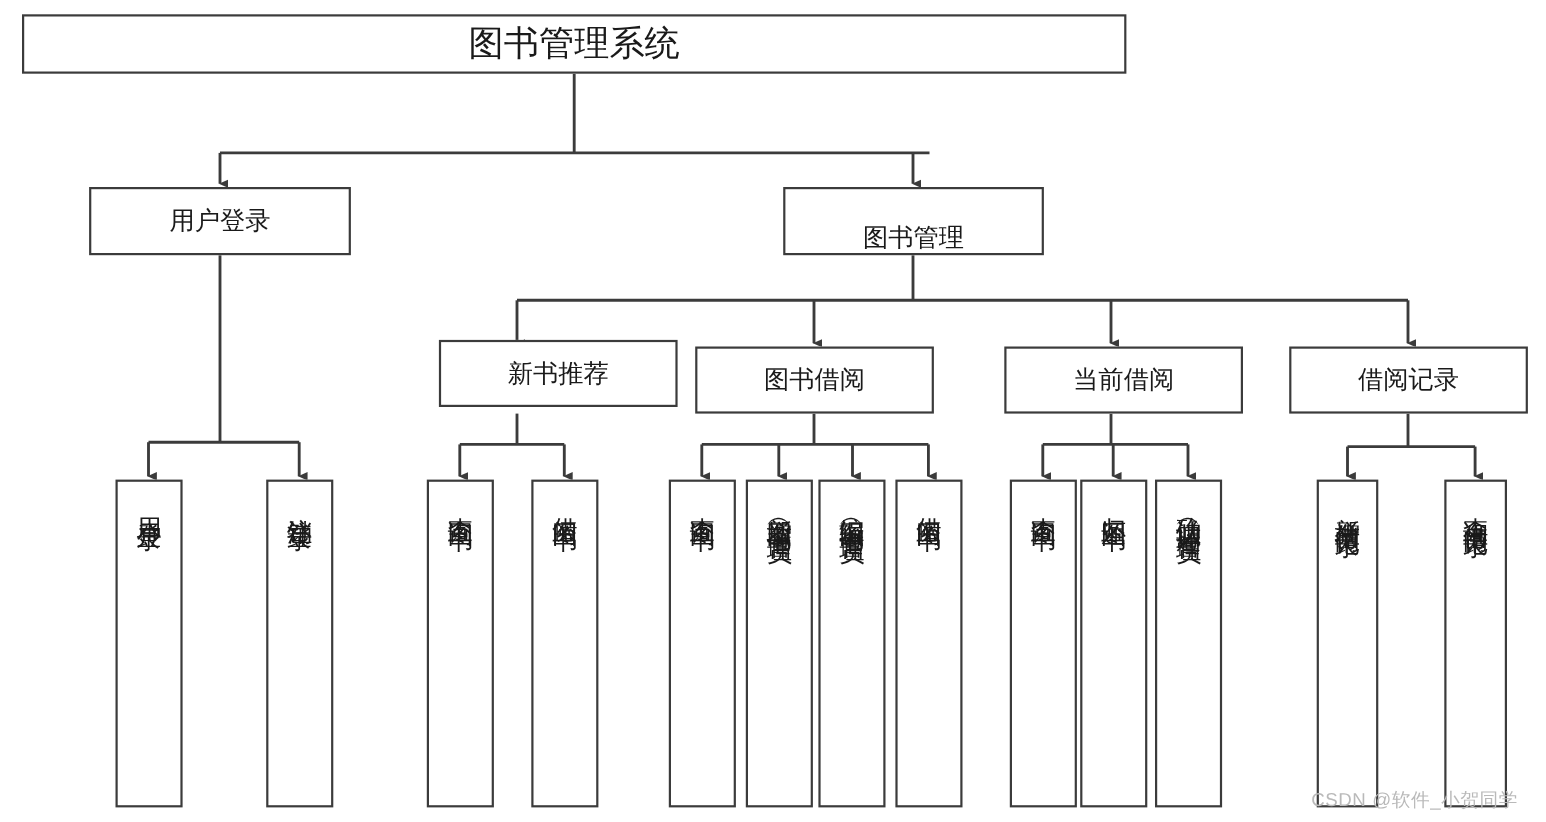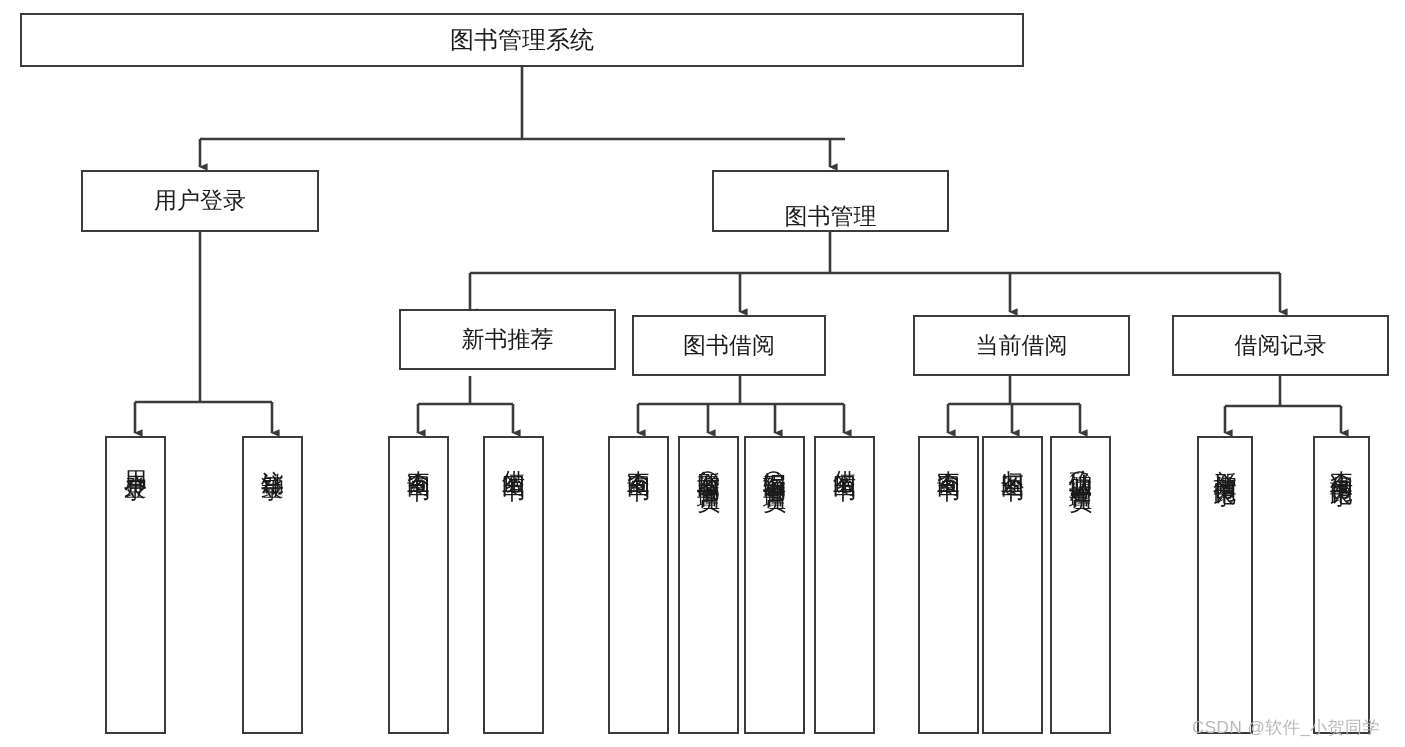--- a/index.html
+++ b/index.html
@@ -36,21 +36,21 @@
   }
   .node .label {
     text-align: center;
     line-height: 1.12;
     white-space: nowrap;
   }
   .node.horiz .label {
     font-size: 23px;
   }
   .node.root .label {
-    font-size: 24px;
+    font-size: 32px;
   }
   .node.vert {
     align-items: flex-start;
     padding-top: 14px;
   }
   .node.vert .label {
     writing-mode: vertical-rl;
     text-orientation: upright;
     font-size: 23px;
     letter-spacing: 3px;
@@ -126,21 +126,21 @@
   <div class="node horiz" style="left:81px; top:170px; width:238px; height:62px;">
     <span class="label">用户登录</span>
   </div>
   <div class="node horiz" style="left:712px; top:170px; width:237px; height:62px;align-items:flex-end;">
     <span class="label">图书管理</span>
   </div>
 
   <div class="node horiz" style="left:362px; top:309px; width:217px; height:61px;margin-left:37px;">
     <span class="label">新书推荐</span>
   </div>
-  <div class="node horiz" style="left:632px; top:315px; width:194px; height:61px;">
+  <div class="node horiz" style="left:632px; top:315px; width:217px; height:61px;">
     <span class="label">图书借阅</span>
   </div>
   <div class="node horiz" style="left:901px; top:315px; width:217px; height:61px;margin-left:12px;">
     <span class="label">当前借阅</span>
   </div>
   <div class="node horiz" style="left:1172px; top:315px; width:217px; height:61px;">
     <span class="label">借阅记录</span>
   </div>
 
   <div class="node vert" style="left:105px; top:436px; width:61px; height:298px;">

